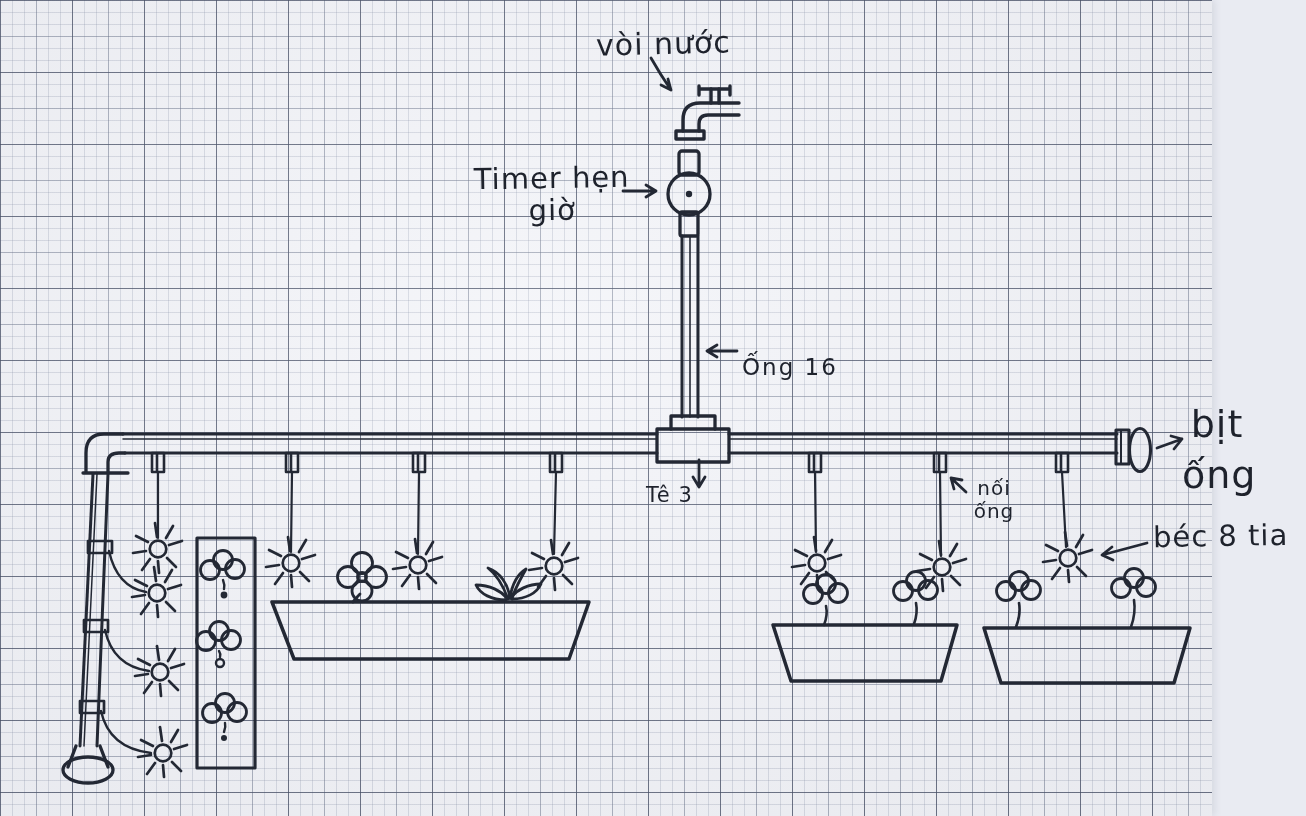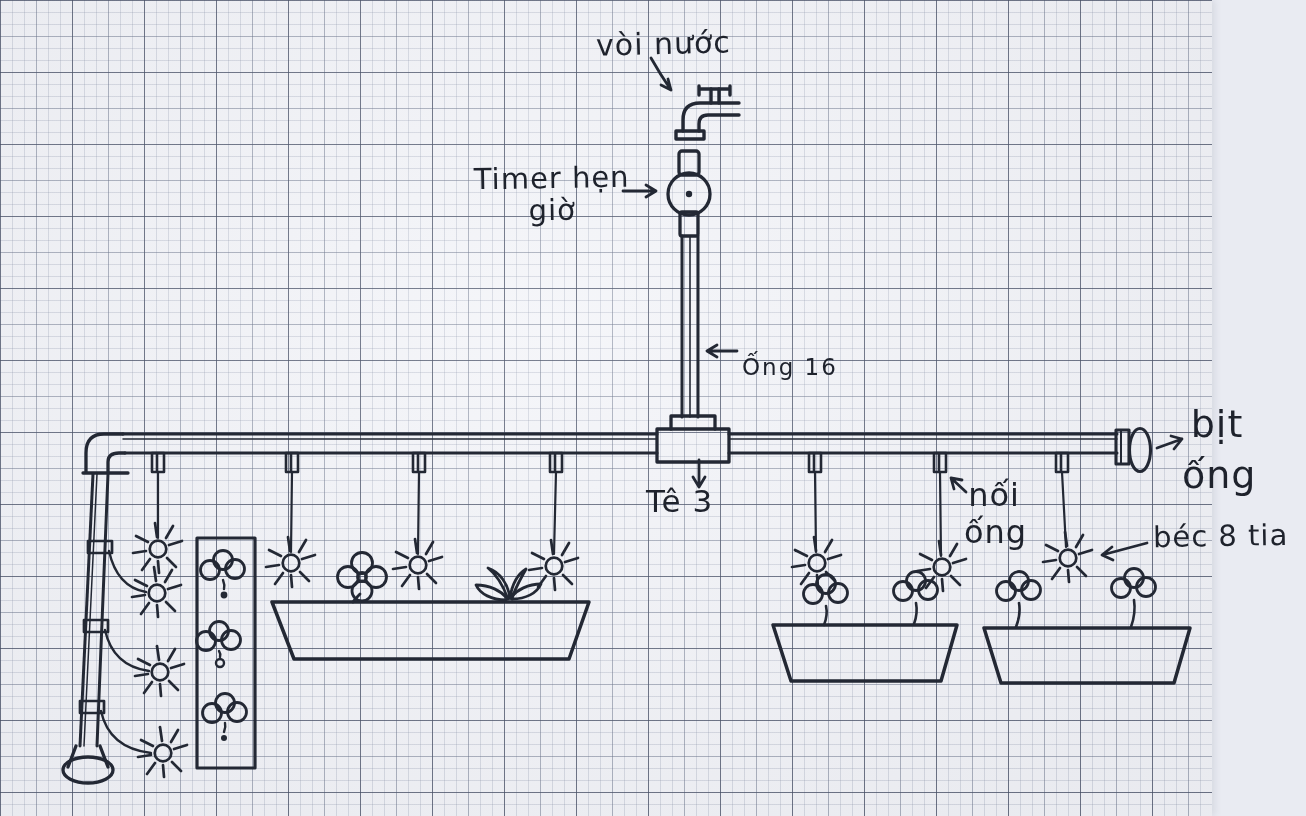--- a/index.html
+++ b/index.html
@@ -221,26 +221,26 @@
 
   <div class="lbl" style="left:596px;top:27px;font-size:30px;transform:rotate(-1.5deg);">vòi nước</div>
 
   <div class="lbl c" style="left:474px;top:163px;width:156px;font-size:29px;transform:rotate(-1deg);">
     <span>Timer hẹn</span>
     <span class="l2">giờ</span>
   </div>
 
   <div class="lbl" style="left:742px;top:334px;font-size:23px;letter-spacing:2px;margin-top:21px;">Ống 16</div>
 
-  <div class="lbl" style="left:646px;top:484px;font-size:31px;">Tê 3</div>
+  <div class="lbl" style="left:646px;top:484px;font-size:21px;">Tê 3</div>
 
   <div class="lbl c" style="left:1182px;top:399px;width:70px;font-size:38px;line-height:1.35;">
     <span>bịt</span>
     <span class="l2">ống</span>
   </div>
 
-  <div class="lbl c" style="left:964px;top:477px;width:60px;font-size:32px;line-height:1.15;">
+  <div class="lbl c" style="left:964px;top:477px;width:60px;font-size:20px;line-height:1.15;">
     <span>nối</span>
     <span class="l2">ống</span>
   </div>
 
   <div class="lbl" style="left:1153px;top:521px;font-size:29px;transform:rotate(-1deg);">béc 8 tia</div>
 </div>
 
 </body></html>

